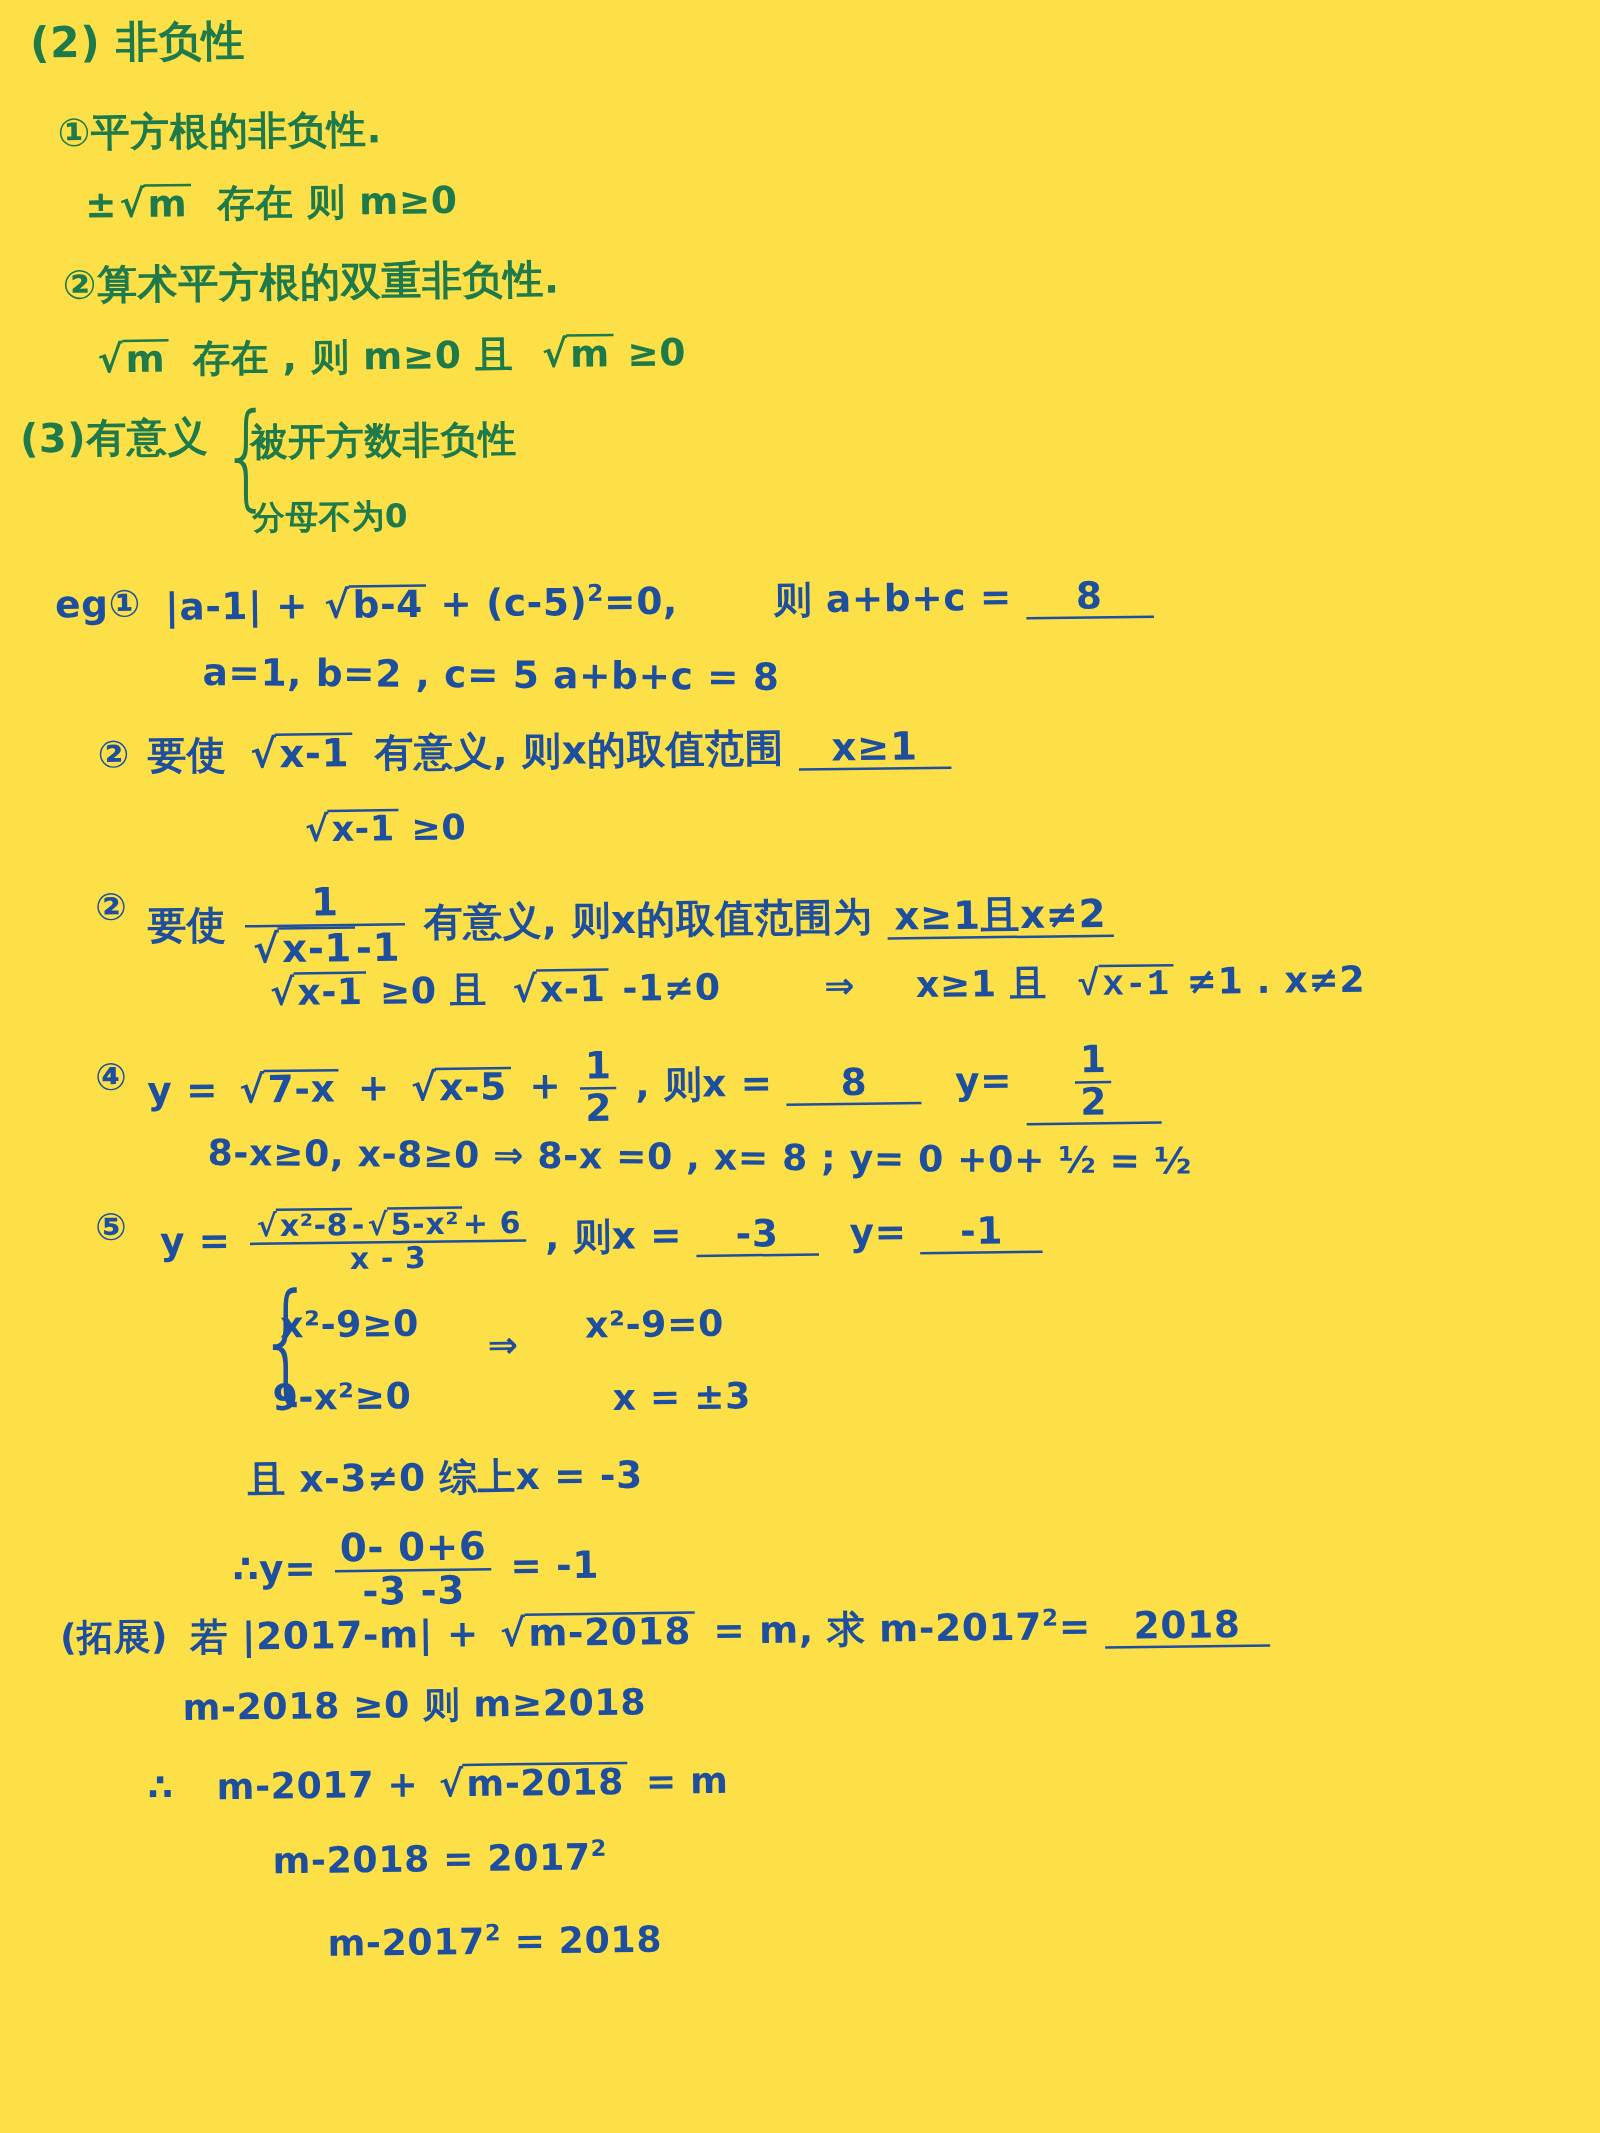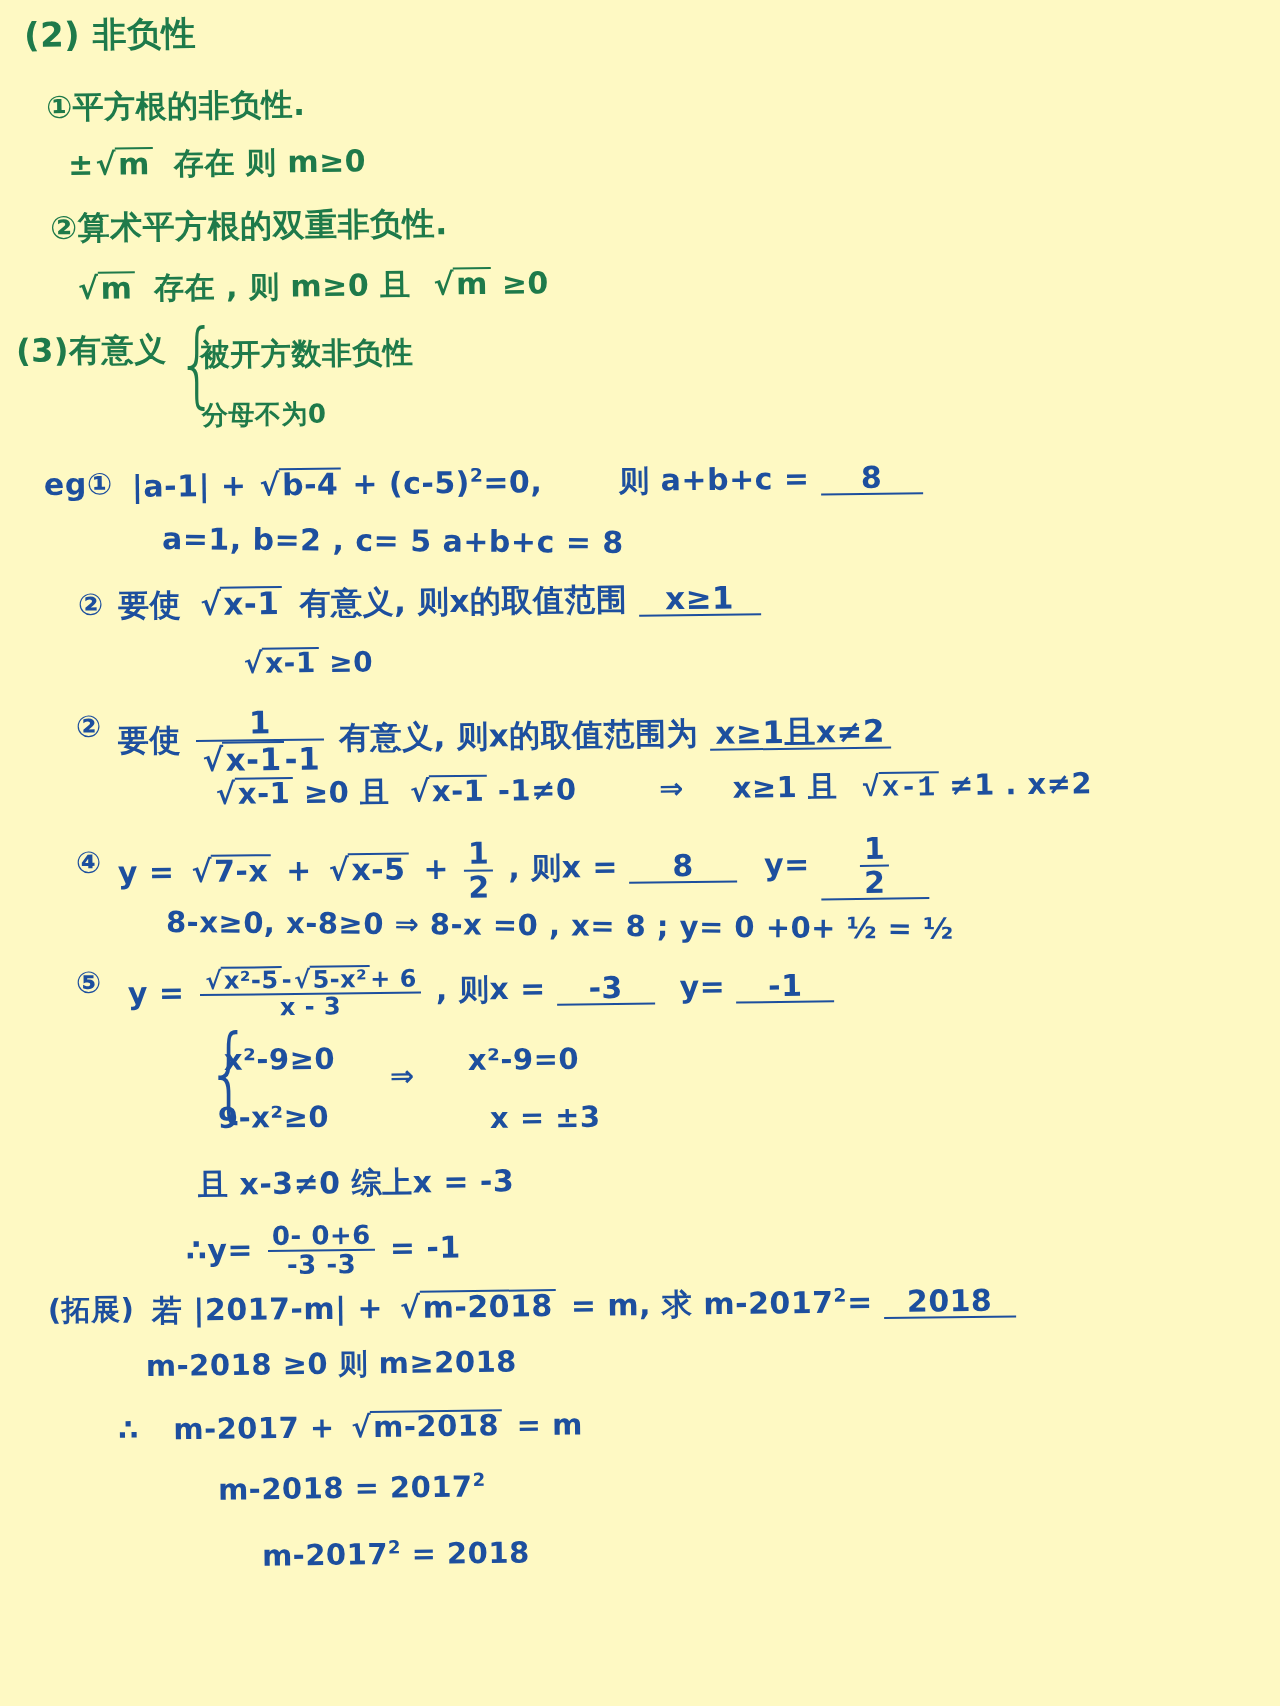--- a/index.html
+++ b/index.html
@@ -10,21 +10,21 @@
   body {
     width: 1280px;
     height: 1706px;
     position: relative;
     font-family: "DejaVu Sans", sans-serif;
     overflow: hidden;
   }
   .page {
     position: absolute;
     inset: 0;
-    background: #fef9c3;
+    background: #fde047;
   }
   .ln {
     position: absolute;
     white-space: nowrap;
     line-height: 1;
   }
   .green { color: #1e7a4a; }
   .blue  { color: #1d4f9e; }
 
   
@@ -190,21 +190,21 @@
   </div>
 
   <div class="ln hw blue hw3" style="left:166px; top:908px; font-size:29px;">8-x≥0, x-8≥0  ⇒ 8-x =0 , x= 8 ;  y= 0 +0+ ½ = ½</div>
 
   <div class="ln hw blue" style="left:76px; top:968px; font-size:30px;">⑤</div>
 
   <div class="ln hw blue" style="left:128px; top:968px; font-size:30px;">
     <span>y =</span>
     <span class="frac" style="font-size:24px;">
       <span class="num">
-        <span class="sqrt"><span class="rad">√</span><span class="body">x²-5</span></span><span>-</span><span class="sqrt"><span class="rad">√</span><span class="body">5-x²</span></span><span>+ 6</span>
+        <span class="sqrt"><span class="rad">√</span><span class="body">x²-8</span></span><span>-</span><span class="sqrt"><span class="rad">√</span><span class="body">5-x²</span></span><span>+ 6</span>
       </span>
       <span class="den">x - 3</span>
     </span>
     <span>, 则x =</span>
     <span class="blank" style="min-width:86px;">-3</span>
     <span style="margin-left:14px;">y=</span>
     <span class="blank" style="min-width:86px;">-1</span>
   </div>
 
   <div class="ln blue" style="left:196px; top:1036px; font-size:30px;">
@@ -213,21 +213,21 @@
   <div class="ln hw blue" style="left:224px; top:1046px; font-size:29px;">x²-9≥0</div>
   <div class="ln hw blue" style="left:218px; top:1104px; font-size:29px;">9-x²≥0</div>
   <div class="ln hw blue" style="left:390px; top:1062px; font-size:29px;">⇒</div>
   <div class="ln hw blue" style="left:468px; top:1046px; font-size:29px;">x²-9=0</div>
   <div class="ln hw blue" style="left:490px; top:1104px; font-size:29px;">x = ±3</div>
 
   <div class="ln hw blue" style="left:198px; top:1170px; font-size:30px;">且 x-3≠0      综上x = -3</div>
 
   <div class="ln hw blue" style="left:186px; top:1224px; font-size:30px;">
     <span>∴y=</span>
-    <span class="frac" style="font-size:26px;">
+    <span class="frac" style="font-size:31px;">
       <span class="num">0- 0+6</span>
       <span class="den">-3 -3</span>
     </span>
     <span>= -1</span>
   </div>
 
   <div class="ln hw blue" style="left:48px; top:1296px; font-size:29px;">(拓展)</div>
 
   <div class="ln hw blue" style="left:152px; top:1294px; font-size:30px;">
     <span>若 |2017-m| +</span>

